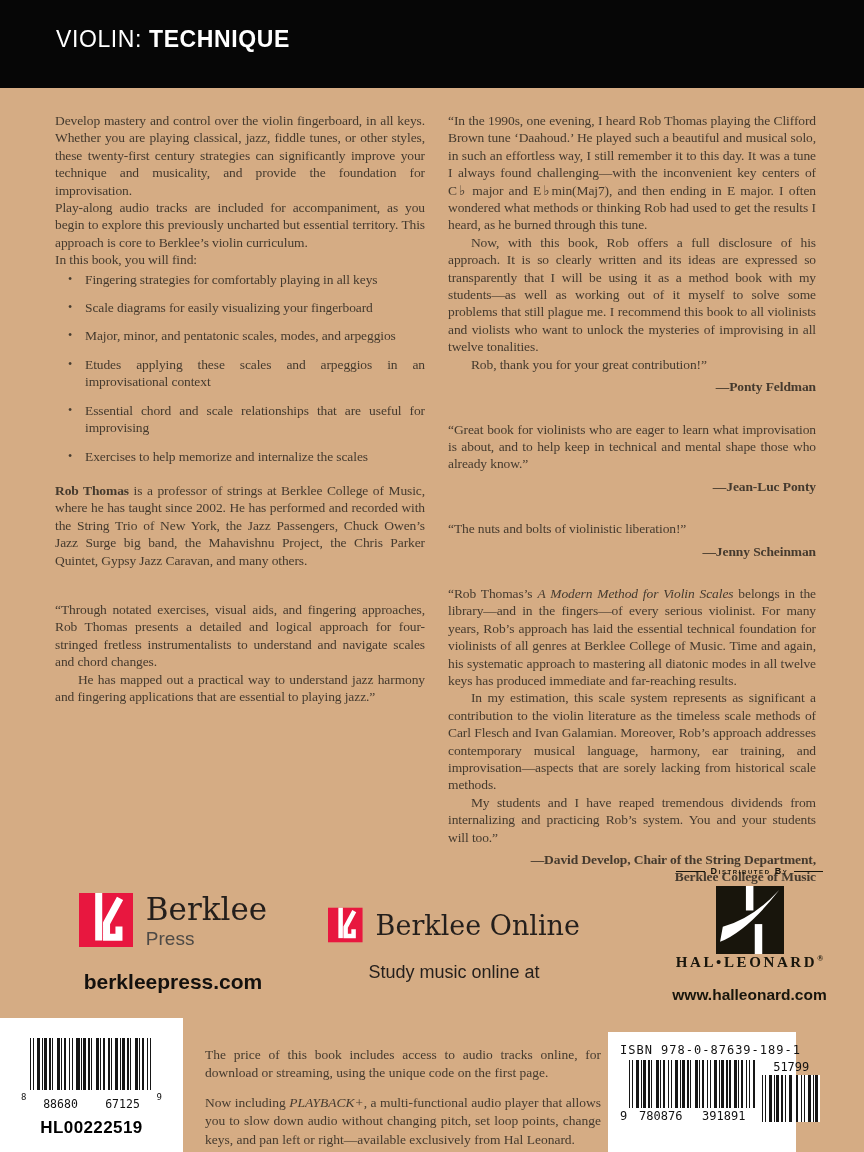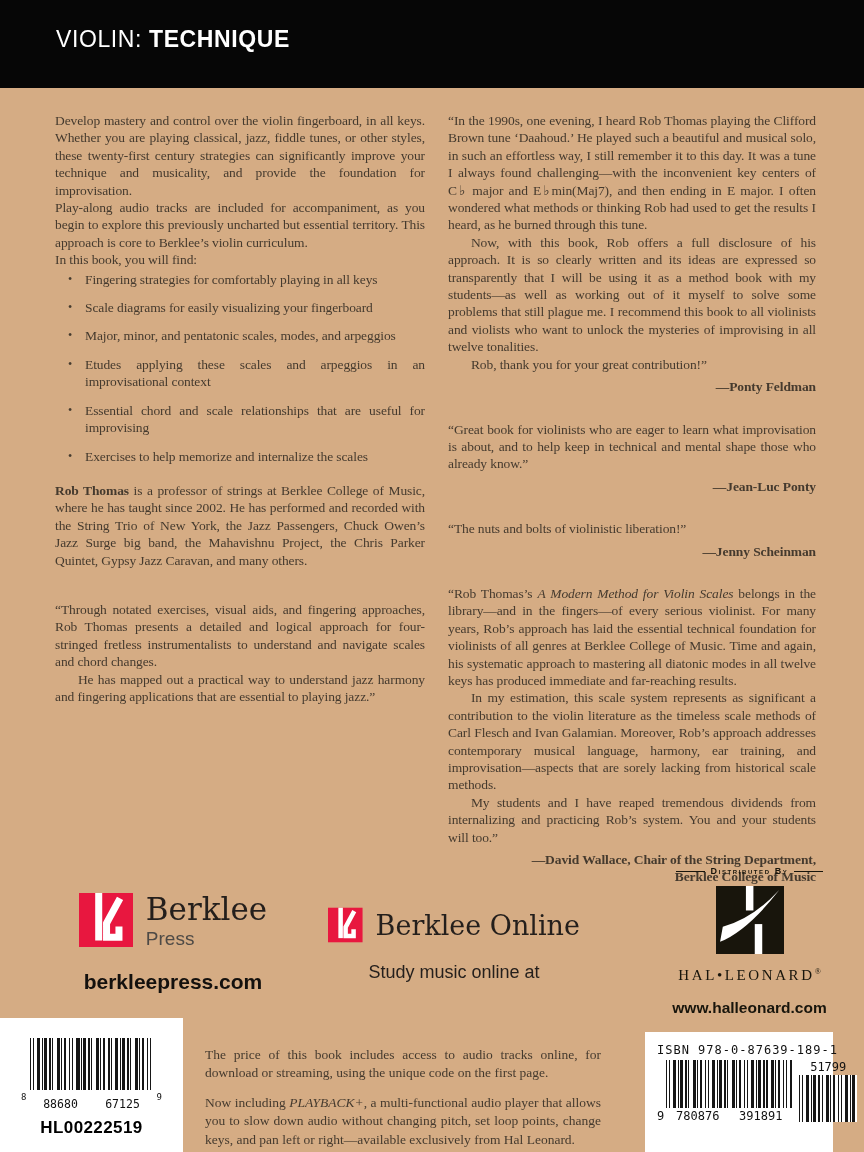--- a/index.html
+++ b/index.html
@@ -45,21 +45,21 @@
   .online-lockup { display: flex; gap: 13px; align-items: center; }
   .online-word { font-family: "DejaVu Serif", serif; font-size: 27px; color: #241f1c; white-space: nowrap; }
   .online-tag { text-align: center; margin-top: 15px; font-family: "Liberation Sans", sans-serif; font-size: 18px; color: #241f1c; }
   .online-url { text-align: center; margin-top: 2px; font-family: "Liberation Sans", sans-serif; font-weight: bold; font-size: 19px; color: #14110e; }
   .hl-block { position: absolute; left: 662px; top: 866px; width: 175px; text-align: center;
     font-family: "Liberation Sans", sans-serif; color: #18150c; }
   .distributed { display: flex; align-items: center; gap: 6px; margin: 0 14px; }
   .distributed .rule { flex: 1; height: 1px; background: #18150c; }
   .distributed .dtxt { font-size: 9px; font-weight: bold; letter-spacing: 1.6px; font-variant: small-caps; white-space: nowrap; }
   .hl-logo { display: block; margin: 10px auto 0; }
-  .hl-name { margin-top: 13px; font-family: "Liberation Serif", serif; font-weight: normal;
+  .hl-name { font-family: "Liberation Serif", serif; font-weight: bold;
     font-size: 15px; letter-spacing: 2.6px; white-space: nowrap; }
   .hl-name sup { font-size: 8px; letter-spacing: 0; }
   .hl-url { margin-top: 15px; font-size: 15.5px; font-weight: bold; }
   
   .panel-left { position: absolute; left: 0; top: 1018px; width: 183px; height: 134px;
     background: #fff; display: flex; flex-direction: column; align-items: center; }
   .bars { background-color: #fff; background-image: repeating-linear-gradient(90deg,
       #161616 0 1.5px, #fff 1.5px 3px,
       #161616 3px 4px,  #fff 4px 7.5px,
       #161616 7.5px 10.5px, #fff 10.5px 12px,
@@ -67,21 +67,21 @@
       #161616 14.5px 17px, #fff 17px 19.5px); }
   .upc { display: flex; align-items: flex-end; gap: 3px; margin-top: 20px; }
   .upc-outer { font-family: "DejaVu Sans Mono", monospace; font-size: 9px; padding-bottom: 9px; color: #111; }
   .upc-bars { width: 124px; height: 52px; }
   .upc-digits { display: flex; justify-content: space-around; font-family: "DejaVu Sans Mono", monospace;
     font-size: 11.5px; color: #111; margin-top: 7px; }
   .hl-code { margin-top: 7px; font-family: "Liberation Sans", sans-serif; font-weight: bold;
     font-size: 17px; letter-spacing: .4px; color: #000; }
   .price-block { position: absolute; left: 205px; top: 1046px; width: 396px; font-size: 13.5px; line-height: 18.4px; }
   .price-block p { margin: 0 0 11px; text-align: justify; }
-  .panel-right { position: absolute; left: 645px; top: 1032px; width: 188px; height: 120px;
+  .panel-right { position: absolute; left: 608px; top: 1032px; width: 188px; height: 120px;
     background: #fff; padding: 11px 12px 12px; }
   .isbn { font-family: "DejaVu Sans Mono", monospace; font-size: 12px; letter-spacing: 1px; color: #111; white-space: nowrap; }
   .ean-row { display: flex; gap: 7px; margin-top: 3px; }
   .ean { display: flex; align-items: flex-end; gap: 2px; }
   .ean-center { display: flex; flex-direction: column; }
   .ean-bars { width: 126px; height: 48px; }
   .ean-digits { display: flex; justify-content: space-around; font-family: "DejaVu Sans Mono", monospace;
     font-size: 12px; color: #111; margin-top: 1px; }
   .ean-outer { font-family: "DejaVu Sans Mono", monospace; font-size: 12px; color: #111; }
   .supp { display: flex; flex-direction: column; }
@@ -150,21 +150,21 @@
       <p class="attr">—Jean-Luc Ponty</p>
     </div>
     <div class="quote">
       <p>“The nuts and bolts of violinistic liberation!”</p>
       <p class="attr">—Jenny Scheinman</p>
     </div>
     <div class="quote">
       <p><span>“Rob Thomas’s </span><span class="it">A Modern Method for Violin Scales</span><span> belongs in the library—and in the fingers—of every serious violinist. For many years, Rob’s approach has laid the essential technical foundation for violinists of all genres at Berklee College of Music. Time and again, his systematic approach to mastering all diatonic modes in all twelve keys has produced immediate and far-reaching results.</span></p>
       <p class="cont">In my estimation, this scale system represents as significant a contribution to the violin literature as the timeless scale methods of Carl Flesch and Ivan Galamian. Moreover, Rob’s approach addresses contemporary musical language, harmony, ear training, and improvisation—aspects that are sorely lacking from historical scale methods.</p>
       <p class="cont">My students and I have reaped tremendous dividends from internalizing and practicing Rob’s system. You and your students will too.”</p>
-      <p class="attr">—David Wallace, Chair of the String Department,</p>
+      <p class="attr">—David Develop, Chair of the String Department,</p>
       <p class="attr2">Berklee College of Music</p>
     </div>
   </div>
 
   <div class="press-block">
     <div class="press-lockup">
       <svg class="bk-logo" width="54" height="54" viewBox="0 0 100 100">
         <rect width="100" height="100" fill="#e8173f"></rect>
         <rect x="30" y="0" width="13" height="88" fill="#ffffff"></rect>
         <polyline points="76,10 51,56 51,82 74,82 74,62" fill="none" stroke="#ffffff" stroke-width="13"></polyline>

